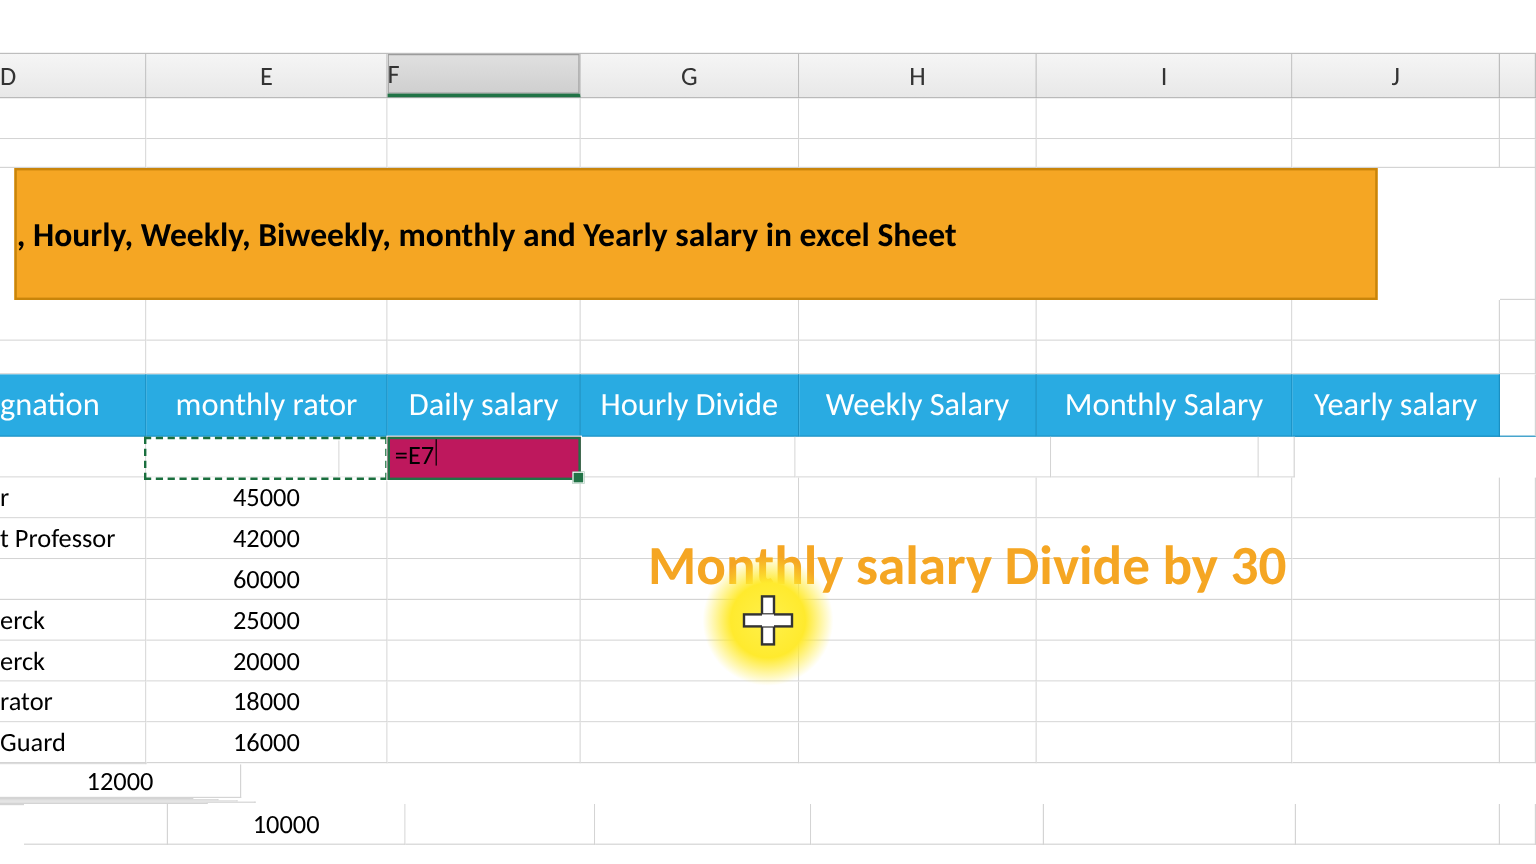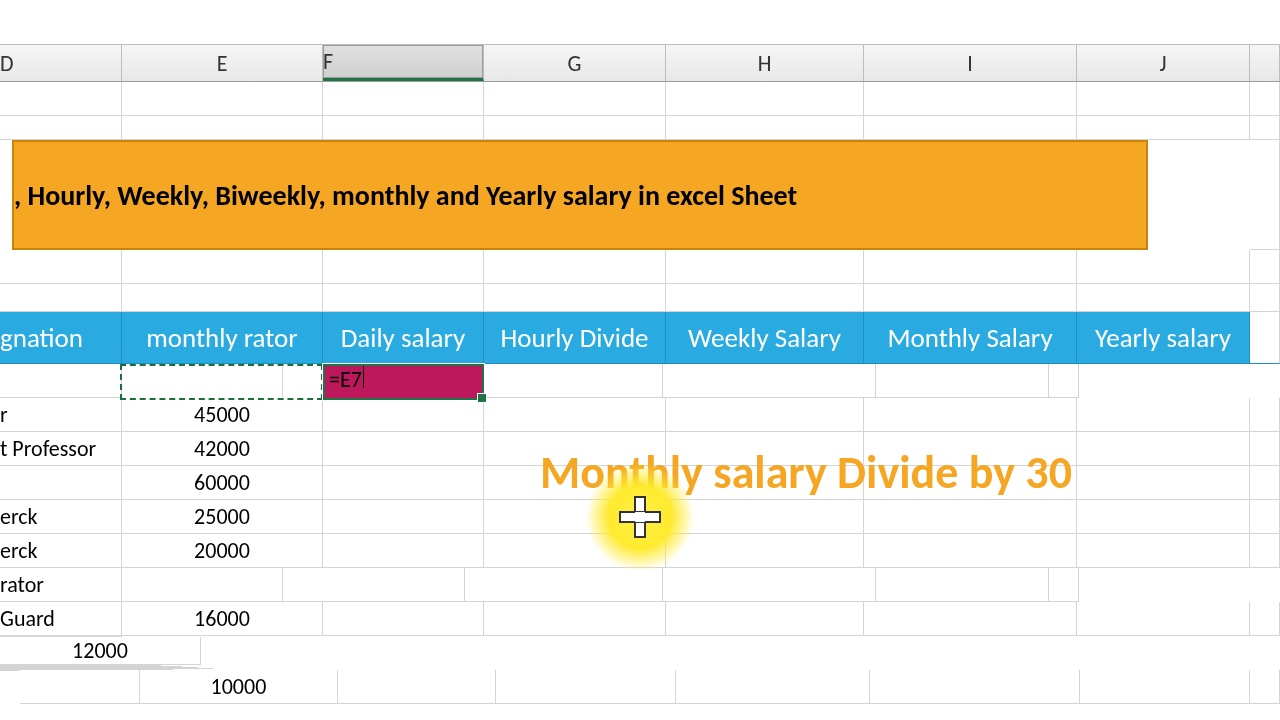--- a/index.html
+++ b/index.html
@@ -312,22 +312,23 @@
         <div class="row data-row" style="height: 34px;">
           <div class="cell col-D">erck</div>
           <div class="cell col-E">20000</div>
           <div class="cell col-F"></div>
           <div class="cell col-G"></div>
           <div class="cell col-H"></div>
           <div class="cell col-I"></div>
           <div class="cell col-J"></div>
           <div class="cell col-K"></div>
         </div>
-        <div class="row data-row" style="height: 34px;">
+        <div class="row data-row" style="height: 34px; justify-content: center;">
           <div class="cell col-D">rator</div>
+          <div class="cell col-E">18000</div>
           <div class="cell col-F"></div>
           <div class="cell col-G"></div>
           <div class="cell col-H"></div>
           <div class="cell col-I"></div>
           <div class="cell col-J"></div>
           <div class="cell col-K"></div>
         </div>
         <div class="row data-row" style="height: 34px;">
           <div class="cell col-D">Guard</div>
           <div class="cell col-E">16000</div>

